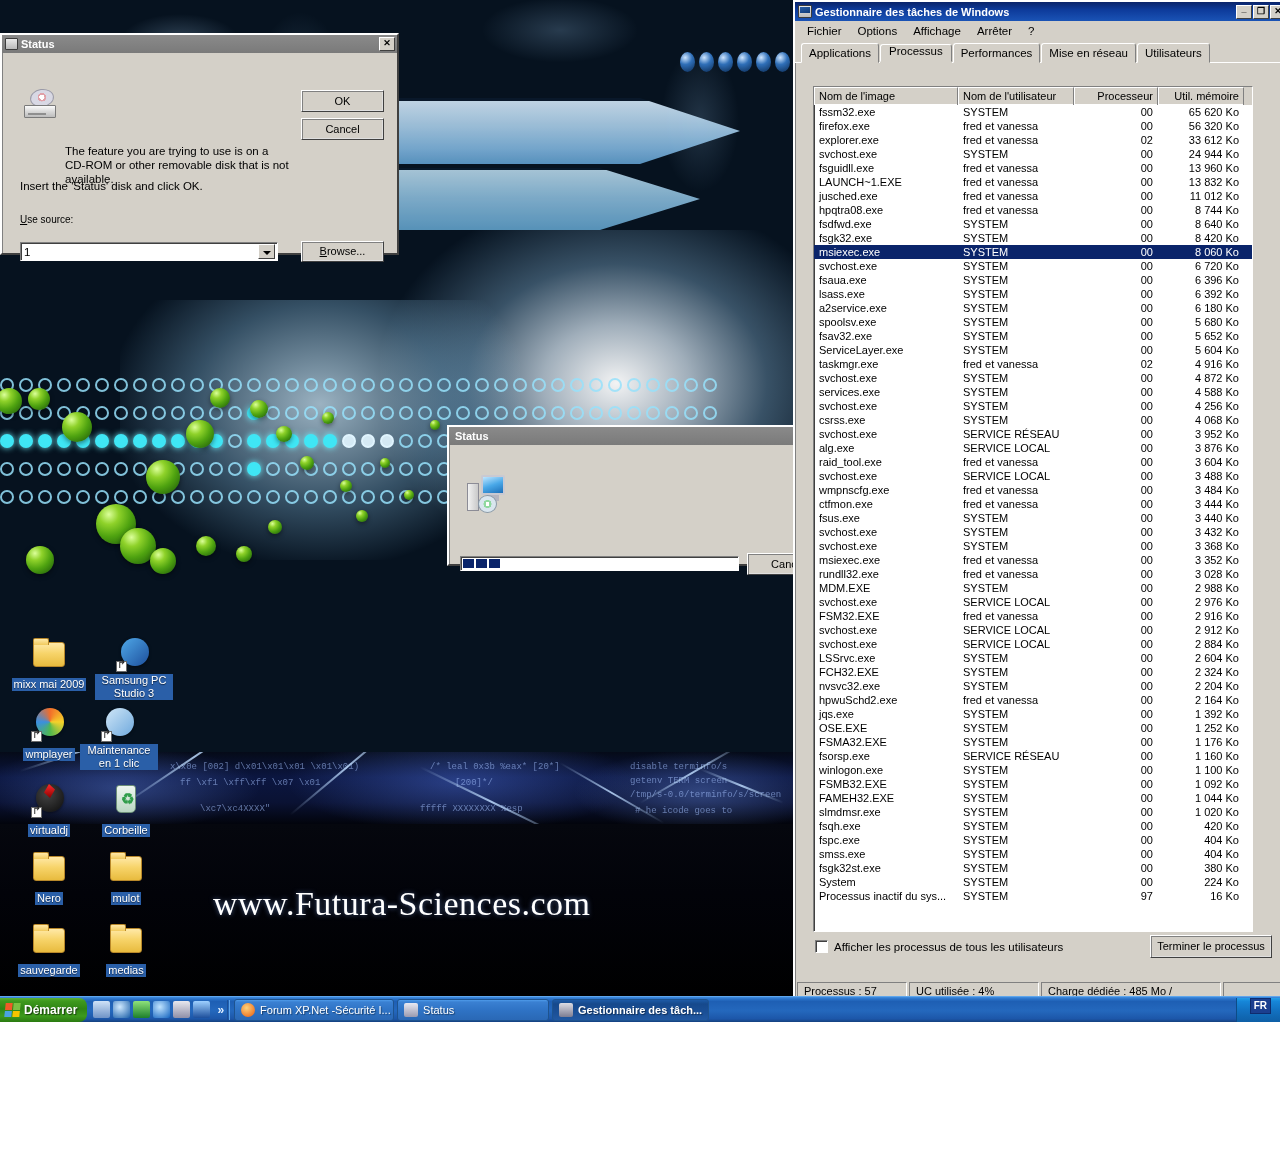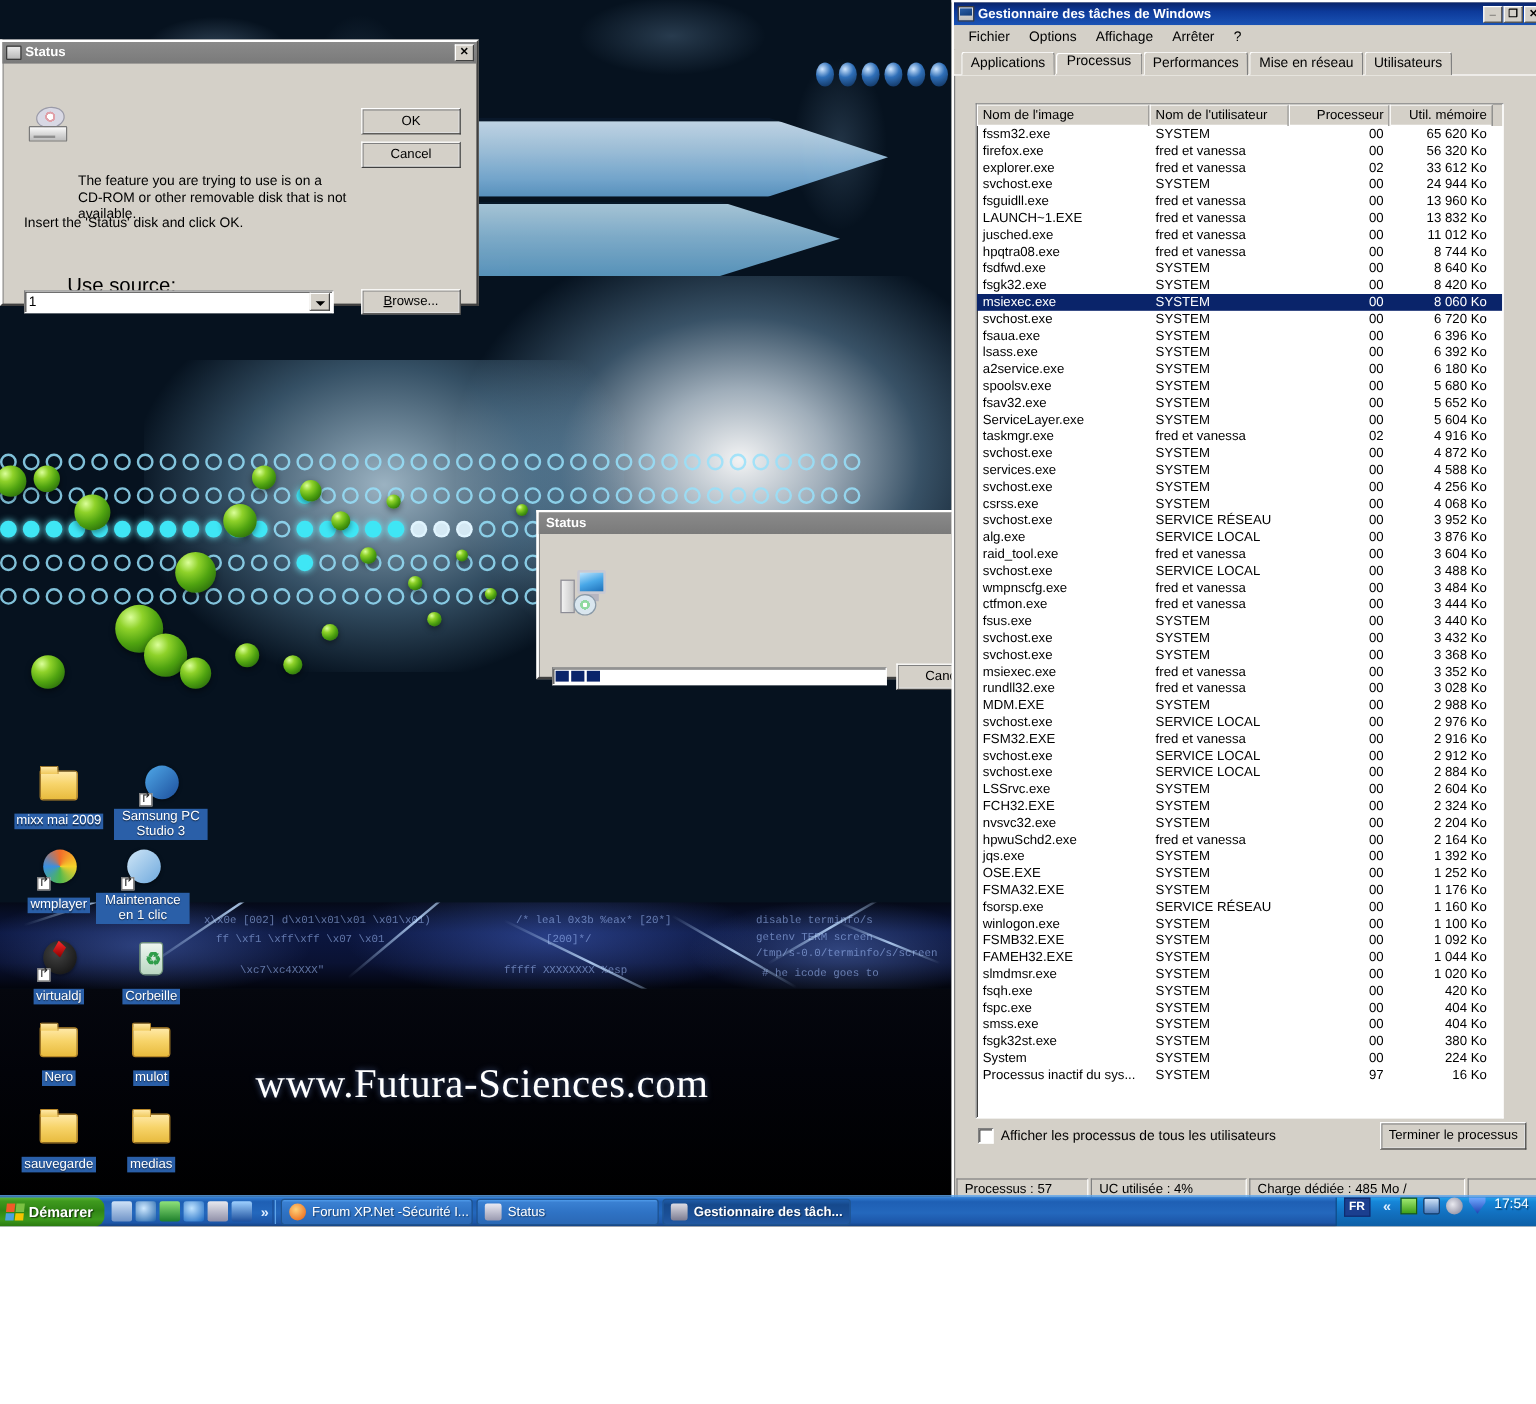--- a/index.html
+++ b/index.html
@@ -198,21 +198,21 @@
   .dlg-msg {
     position: absolute; left: 63px; top: 66px; width: 225px;
     font-size: 11.5px; color: #000; line-height: 14px; margin-top: 25px;
   }
   .dlg-msg2 {
     position: absolute; left: 18px; top: 127px; width: 330px;
     font-size: 11.5px; color: #000;
   }
   #dlg-status1 .ok-btn { position: absolute; left: 299px; top: 37px; width: 83px; height: 22px; line-height: 20px; }
   #dlg-status1 .cancel-btn { position: absolute; left: 299px; top: 65px; width: 83px; height: 22px; line-height: 20px; }
-  .src-label { position: absolute; left: 18px; top: 175px; font-size: 17px; color: #000; margin-left: 36px; }
+  .src-label { position: absolute; left: 18px; top: 161px; font-size: 10px; color: #000; }
   .combo {
     position: absolute; left: 18px; top: 189px; width: 258px; height: 19px;
     background: #fff;
     border: 1px solid; border-color: #808080 #ffffff #ffffff #808080;
     box-shadow: 1px 1px 0 #404040 inset;
     display: flex; align-items: center;
   }
   .combo .val { flex:1; font-size: 11.5px; padding-left: 3px; color: #000; }
   .combo .arrow {
     width: 17px; height: 15px; margin-right: 2px;
@@ -369,25 +369,25 @@
     text-shadow: 1px 1px 1px rgba(0,0,0,.45);
     cursor: pointer;
   }
   .tb-task.active {
     background: linear-gradient(180deg,#1d5aa6 0%, #16498c 20%, #1a4f96 60%, #2158a2 100%);
     font-weight: bold;
     justify-content: center;
   }
   .tb-ico { width: 14px; height: 14px; flex: 0 0 auto; border-radius: 2px; }
   #tray {
-    margin-left: auto; height: 24px; display: flex; align-items: flex-start; gap: 5px;
+    margin-left: auto; height: 24px; display: flex; align-items: flex-end; gap: 5px;
     padding: 0 6px 0 6px;
     background: linear-gradient(180deg,#23a0ea 0%, #1686d8 14%, #1272c2 50%, #0e5fa6 100%);
     border-left: 1px solid #0c4c87;
-    color: #fff; font-size: 11px;
+    color: #fff; font-size: 11px; flex-direction: column;
   }
   .lang-btn {
     background: #1b3f8f; color: #fff; font-size: 10px; font-weight: bold;
     padding: 0 3px; line-height: 14px; border: 1px solid #0e2c6e; margin-right: 3px;
   }
   .tray-ico { width: 14px; height: 14px; }
   .clock { font-size: 11.5px; color: #fff; text-shadow: 1px 1px 1px rgba(0,0,0,.4); padding-left: 2px; }
 
   
   #below { position: absolute; left: 0; top: 1022px; width: 1280px; height: 148px; background: #fff; }

